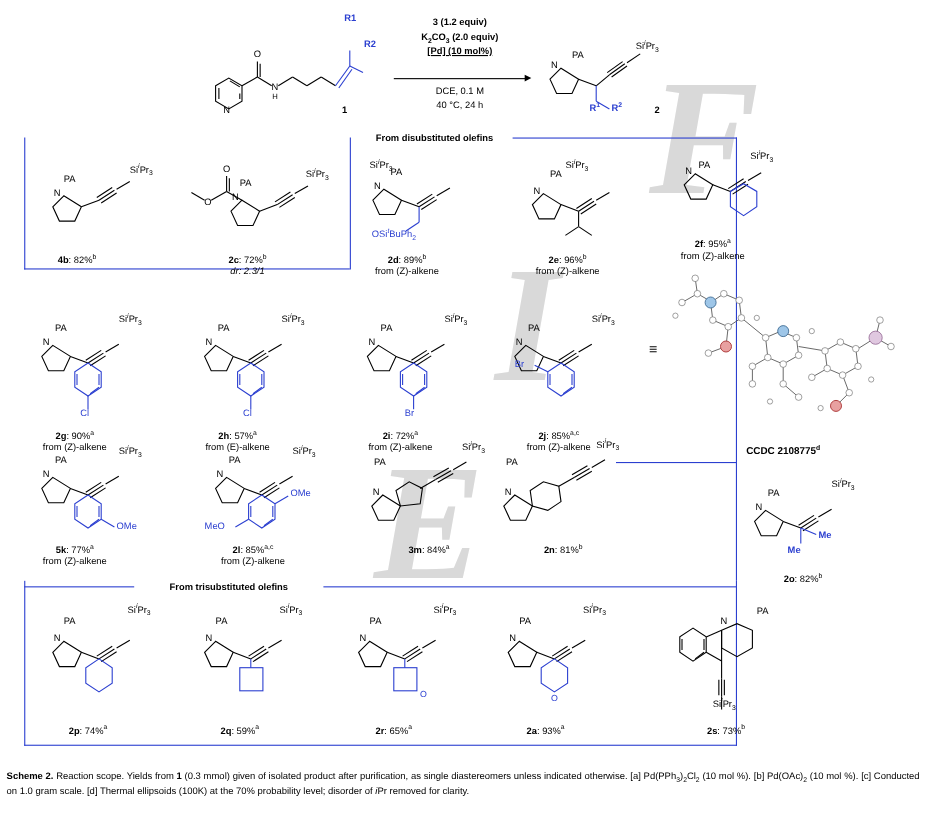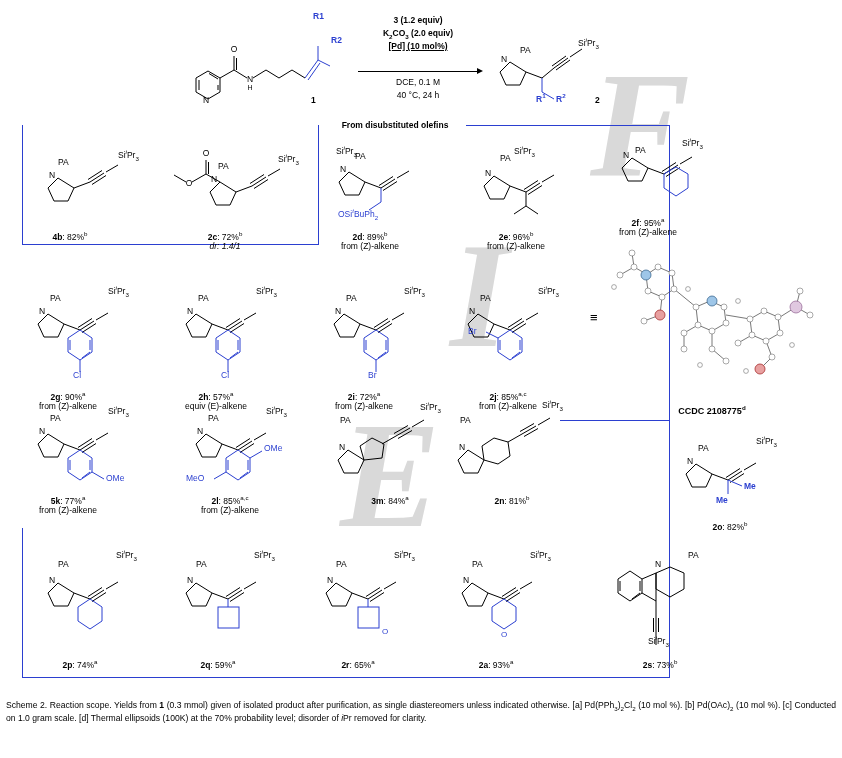--- a/index.html
+++ b/index.html
@@ -56,21 +56,21 @@
   
   .arrow-line{position:absolute;height:1px;background:#000;}
   .arrow-head{position:absolute;width:0;height:0;border-top:3px solid transparent;border-bottom:3px solid transparent;border-left:6px solid #000;}
 
   .caption{
     position:absolute;
     left:6px;top:700px;width:830px;
     font-size:8.6px;line-height:1.35;
     text-align:justify;
   }
-  .caption .lead{font-weight:normal;}
+  .caption .lead{font-weight:bold;}
 
   
   .crystal{
     position:absolute;
     left:600px;top:245px;width:225px;height:150px;
     z-index:3;
   }
   .equiv{position:absolute;left:590px;top:310px;font-size:13px;}
   .ccdc{position:absolute;left:712px;top:404px;transform:translateX(-50%);font-size:9px;font-weight:bold;white-space:nowrap;}
 </style>
@@ -146,20 +146,25 @@
   <div class="t" style="left:578px;top:36px;">Si<span class="i sup">i</span>Pr<span class="sub">3</span></div>
   <div class="t blue b" style="left:536px;top:92px;">R<span class="sup">1</span></div>
   <div class="t blue b" style="left:556px;top:92px;">R<span class="sup">2</span></div>
   <div class="t b" style="left:595px;top:96px;">2</div>
 
   <div class="sect" style="left:318px;top:120px;width:352px;">
     <div class="line" style="left:0;width:0px;"></div>
     <div class="line" style="left:148px;width:204px;"></div>
     <div class="cap" style="left:77px;">From disubstituted olefins</div>
   </div>
+  <div class="sect" style="left:22px;top:528px;width:648px;">
+    <div class="line" style="left:0;width:100px;"></div>
+    <div class="line" style="left:272px;width:376px;"></div>
+    <div class="cap" style="left:186px;">From trisubstituted olefins</div>
+  </div>
 
   <div class="vline" style="left:22px;top:125px;height:120px;"></div>
   <div class="hline" style="left:22px;top:244px;width:296px;"></div>
   <div class="vline" style="left:318px;top:125px;height:120px;"></div>
   <div class="vline" style="left:669px;top:125px;height:403px;"></div>
   <div class="vline" style="left:22px;top:528px;height:150px;"></div>
   <div class="vline" style="left:669px;top:528px;height:150px;"></div>
   <div class="hline" style="left:22px;top:677px;width:648px;"></div>
   <div class="hline" style="left:560px;top:420px;width:110px;"></div>
 
@@ -192,21 +197,21 @@
       <line x1="46" y1="34" x2="32" y2="42"></line>
       <line x1="26" y1="42" x2="14" y2="35"></line>
     </g>
     <text x="54" y="42" font-size="8.5" font-family="Liberation Sans" text-anchor="middle" fill="#000">N</text>
     <text x="46" y="16" font-size="8.5" font-family="Liberation Sans" text-anchor="middle" fill="#000">O</text>
     <text x="29" y="46" font-size="8.5" font-family="Liberation Sans" text-anchor="middle" fill="#000">O</text>
   </svg>
   <div class="t" style="left:218px;top:162px;">PA</div>
   <div class="t" style="left:278px;top:152px;">Si<span class="i sup">i</span>Pr<span class="sub">3</span></div>
   <div class="tc" style="left:225px;top:230px;"><span class="b">2c</span>: <span>72%</span><span class="sup">b</span></div>
-  <div class="tc i" style="left:225px;top:242px;">dr: 1.4/1</div>
+  <div class="tc i" style="left:225px;top:242px;">dr: 2.3/1</div>
 
   <svg width="160" height="100" style="position:absolute;left:325px;top:140px;">
     <g stroke="#000" stroke-width="1" fill="none">
       <polygon points="24,32 14,42 20,55 34,55 40,42"></polygon>
       <line x1="40" y1="42" x2="56" y2="48"></line>
       <line x1="56" y1="48" x2="70" y2="39"></line>
       <line x1="58" y1="50.5" x2="72" y2="41.5"></line>
       <line x1="54" y1="45.5" x2="68" y2="36.5"></line>
       <line x1="72" y1="38" x2="84" y2="31"></line>
       <line x1="56" y1="48" x2="56" y2="62" stroke="#2b3fd0"></line>
@@ -291,21 +296,21 @@
       <line x1="60" y1="78" x2="68" y2="72" stroke="#2b3fd0"></line>
       <line x1="68" y1="60" x2="68" y2="70" stroke="#2b3fd0"></line>
       <line x1="58" y1="80" x2="58" y2="92" stroke="#2b3fd0"></line>
     </g>
     <text x="20" y="34" font-size="8.5" font-family="Liberation Sans" text-anchor="middle" fill="#000">N</text>
   </svg>
   <div class="t" style="left:198px;top:294px;">PA</div>
   <div class="t" style="left:256px;top:284px;">Si<span class="i sup">i</span>Pr<span class="sub">3</span></div>
   <div class="t blue" style="left:221px;top:371px;">Cl</div>
   <div class="tc" style="left:216px;top:390px;"><span class="b">2h</span>: <span>57%</span><span class="sup">a</span></div>
-  <div class="tc" style="left:216px;top:402px;">equiv (E)-alkene</div>
+  <div class="tc" style="left:216px;top:402px;">from (E)-alkene</div>
 
   <svg width="170" height="120" style="position:absolute;left:318px;top:280px;">
     <g stroke="#000" stroke-width="1" fill="none">
       <polygon points="26,34 16,44 22,57 36,57 42,44"></polygon>
       <line x1="42" y1="44" x2="58" y2="50"></line>
       <line x1="58" y1="50" x2="72" y2="41"></line>
       <line x1="60" y1="52.5" x2="74" y2="43.5"></line>
       <line x1="56" y1="47.5" x2="70" y2="38.5"></line>
       <line x1="74" y1="40" x2="86" y2="33"></line>
       <polygon points="58,50 46,58 46,72 58,80 70,72 70,58" stroke="#2b3fd0"></polygon>

